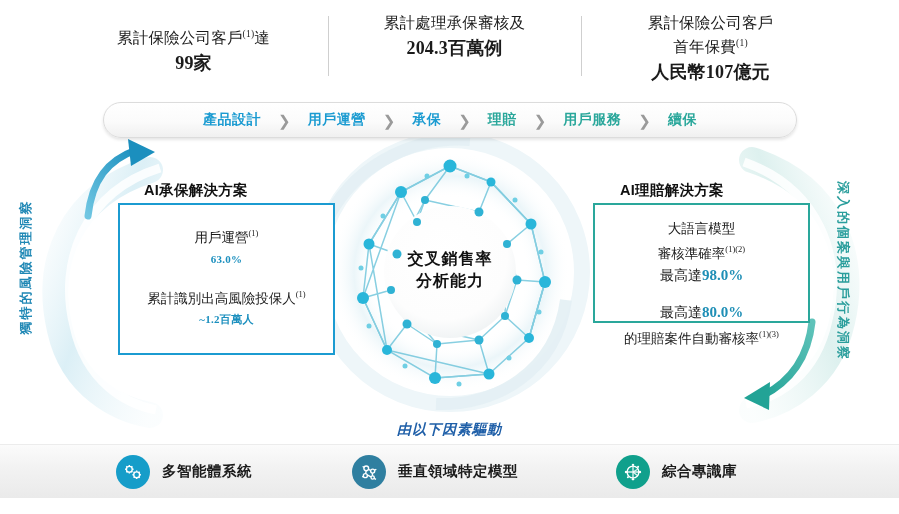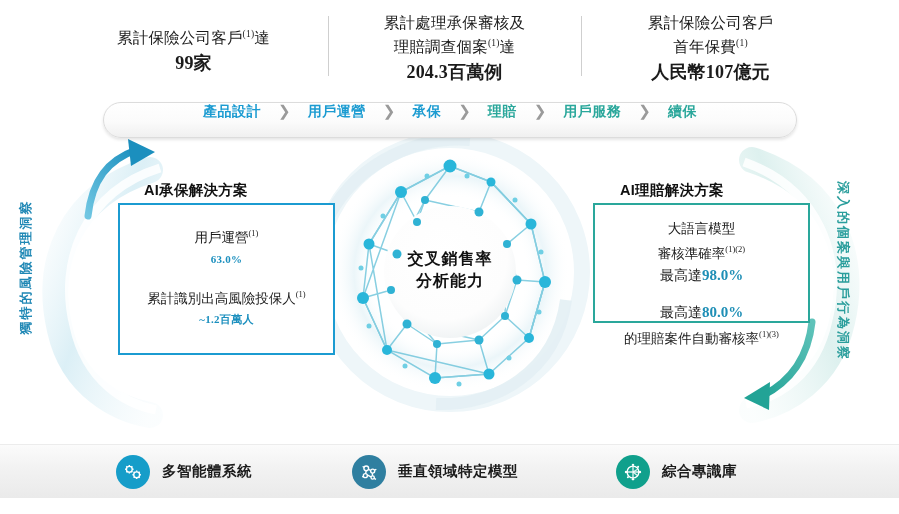--- a/index.html
+++ b/index.html
@@ -45,21 +45,21 @@
   }
 
   
   .pipeline {
     position: absolute; left: 103px; top: 102px;
     width: 694px; height: 36px;
     border-radius: 18px;
     border: 1px solid #dcdcdc;
     background: linear-gradient(180deg,#ffffff 0%,#fbfbfb 55%,#f0f0f0 100%);
     box-shadow: 0 2px 3px rgba(0,0,0,.10);
-    display: flex; align-items: flex-start; justify-content: center;
+    display: flex; align-items: center; justify-content: center;
     gap: 0px;
   }
   .pipe-step {
     font-family: "Liberation Sans", "DejaVu Sans", sans-serif;
     font-size: 14px; font-weight: bold;
     color: #1b9bd1;
     letter-spacing: .5px;
     padding: 0 7px;
     white-space: nowrap;
   }
@@ -242,23 +242,20 @@
       <div class="kpi-label">
         <span>累計保險公司客戶</span><span class="sup">(1)</span><span>達</span>
       </div>
       <div class="kpi-value">99家</div>
     </div>
 
     <div class="kpi-div"></div>
 
     <div class="kpi k2">
       <div class="kpi-label">累計處理承保審核及</div>
-      <div class="kpi-label">
-        <span>理賠調查個案</span><span class="sup">(1)</span><span>達</span>
-      </div>
       <div class="kpi-value">204.3百萬例</div>
     </div>
 
     <div class="kpi-div"></div>
 
     <div class="kpi k3">
       <div class="kpi-label">累計保險公司客戶</div>
       <div class="kpi-label">
         <span>首年保費</span><span class="sup">(1)</span>
       </div>
@@ -381,20 +378,21 @@
         <circle cx="44" cy="68" r="2.5"></circle>
         <circle cx="88" cy="28" r="2.5"></circle>
       </g>
     </svg>
     <div class="center-label">
       <div>交叉銷售率</div>
       <div>分析能力</div>
     </div>
   </div>
 
+  <div class="driven">由以下因素驅動</div>
 
   <div class="bottom-bar">
 
     <div class="bi b1">
       <span class="bi-icon" style="background:#169dc9">
         <svg width="22" height="22" viewBox="0 0 24 24" fill="none" stroke="#ffffff" stroke-width="1.5">
           <circle cx="8" cy="9" r="3.2"></circle>
           <circle cx="16" cy="15" r="3.2"></circle>
           <path d="M8 5.8 v-1.4 M8 12.2 v1.4 M4.8 9 h-1.4 M11.2 9 h1.4
                    M5.7 6.7 l-1 -1 M10.3 11.3 l1 1 M10.3 6.7 l1 -1 M5.7 11.3 l-1 1"></path>

